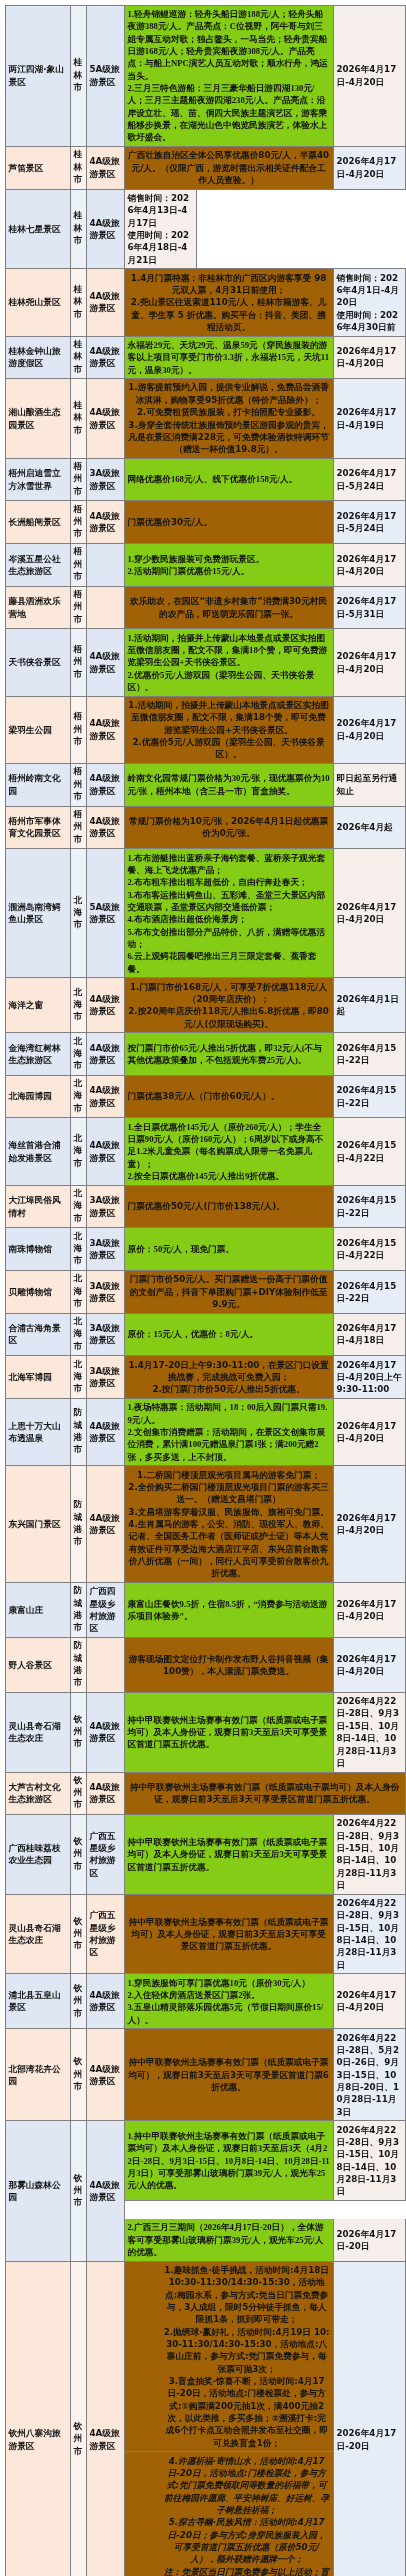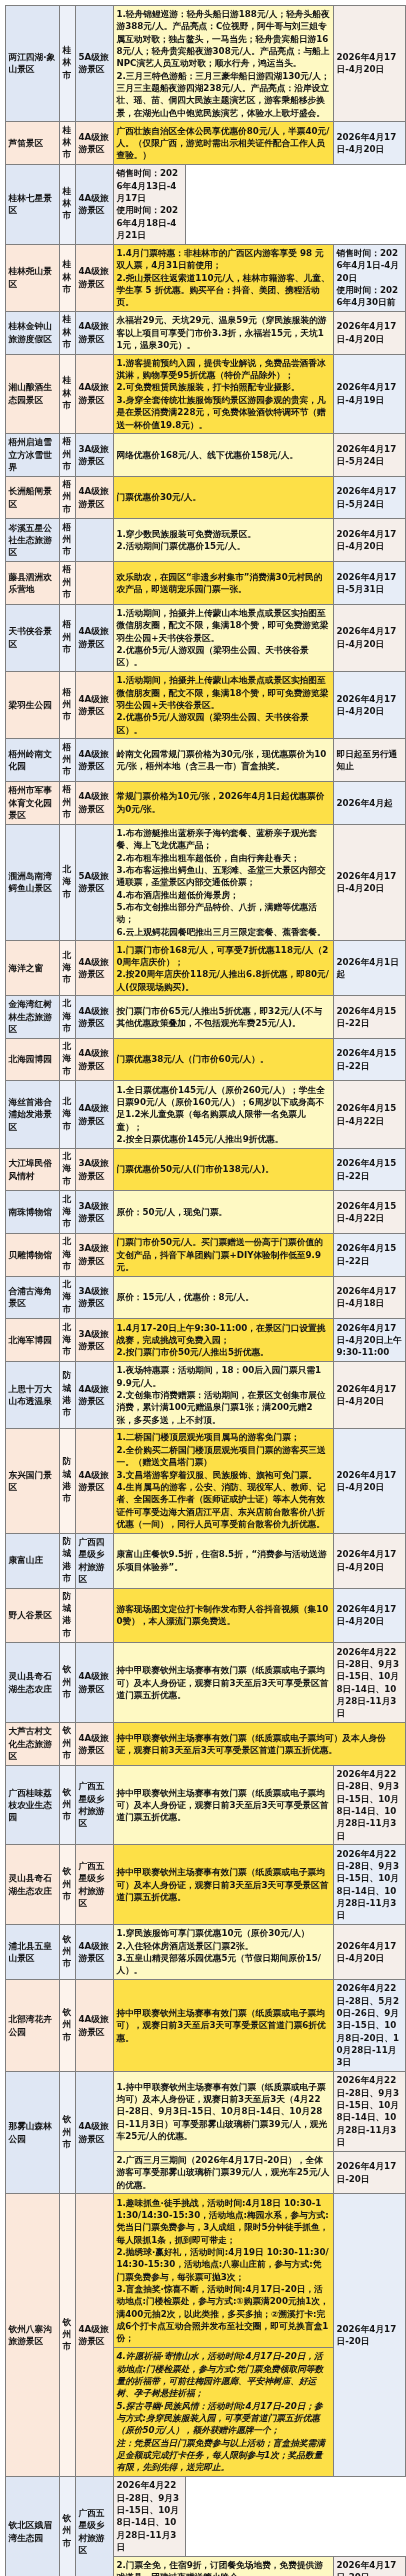--- a/index.html
+++ b/index.html
@@ -10,39 +10,39 @@
   .row { display:flex; border-bottom:0.6px solid #7f7f7f; min-height:32.5px; }
   .cell {
     border-right:0.6px solid #7f7f7f;
     padding:2.3px 2.9px;
     font-size:8.7px; font-weight:600; color:#141414;
     line-height:1.42;
     display:flex; align-items:center;
     white-space:pre-line;
     word-break:break-all;
   }
-  .name  { width:54px; }
+  .name  { width:65px; }
   .city  { width:16px;font-family:Liberation Mono, monospace; }
   .level { width:38px; }
   .detail{ flex:1; }
   .date  { width:72px; }
   .group { flex:1; display:flex; flex-direction:column; }
   .subrow{ display:flex; flex:1; border-bottom:0.6px solid #7f7f7f; }
-  .subrow:last-child { border-bottom:none; }
+  .subrow:last-child { border-bottom:none;margin-top:18px; }
   .stack { flex:1; display:flex; flex-direction:column; border-right:0.6px solid #7f7f7f; }
-  .stack .detail { border-right:none; border-bottom:0.6px solid #7f7f7f; flex:1; }
+  .stack .detail { border-right:none; border-bottom:0.6px solid #7f7f7f; flex:1;padding-left:39px; }
   .stack .detail:last-child { border-bottom:none;font-style:italic; }
   
   .ta .name, .ta .level { background:#dfe7f4; }
   .ta .city   { background:#edf1f9; }
-  .ta .detail { background:#fef9c3; }
+  .ta .detail { background:#84cc16;font-family:Liberation Serif, serif; }
   .ta .date   { background:#f5eeea; }
   .tb .name, .tb .level { background:#fbe8db; }
   .tb .city   { background:#fdf3ec; }
-  .tb .detail { background:#fde047; }
+  .tb .detail { background:#a16207;text-align:center; }
   .tb .date   { background:#e7edf7; }
 </style>
 </head>
 <body>
 
 <div class="wrap">
   <div id="tbl">
       <div class="row ta">
         <div class="cell name">两江四湖·象山景区</div>
         <div class="cell city">桂林市</div>

